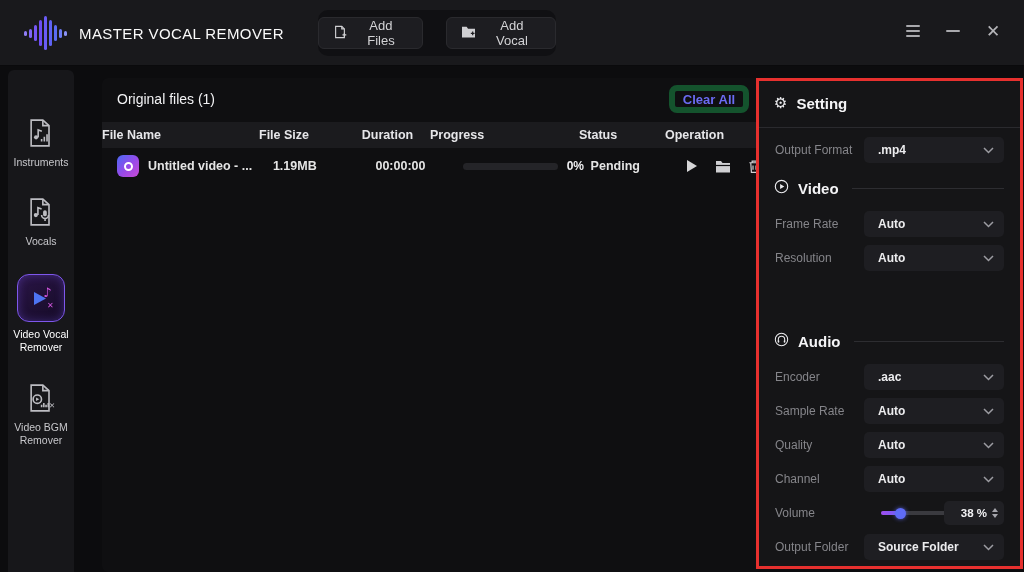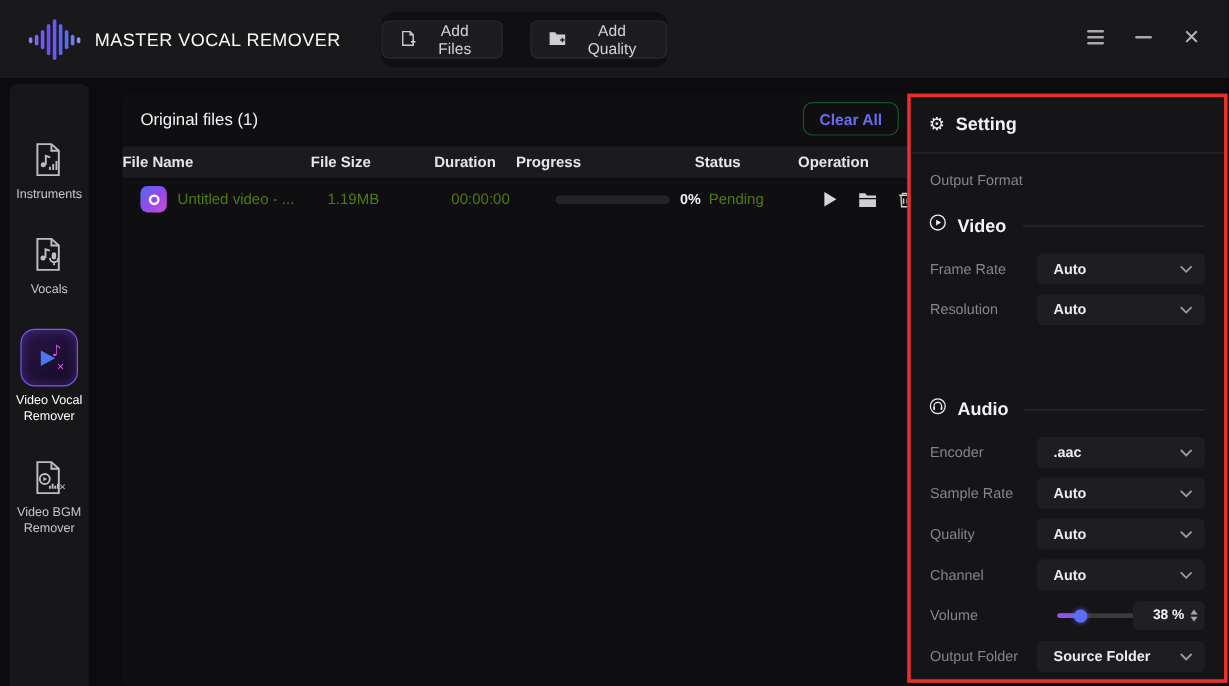--- a/index.html
+++ b/index.html
@@ -51,34 +51,34 @@
   .tile { width:48px; height:48px; border-radius:12px; border:1.5px solid #7e57ec;
     background:linear-gradient(145deg,#2a1546,#150b26);
     display:flex; align-items:center; justify-content:center;
     box-shadow:0 0 10px rgba(124,92,246,.35) inset; }
 
   
   .main { position:absolute; left:102px; top:78px; width:660px; height:494px;
     background:#0f0f11; border-radius:6px; }
   .main-title { position:absolute; left:15px; top:13px; font-size:14px; color:#f2f2f4; }
   .clear-all { position:absolute; right:13px; top:7px; width:80px; height:28px;
-    background:transparent; border:1px solid #14532d; border-radius:8px;
+    background:transparent; border:6px solid #14532d; border-radius:8px;
     color:#6b6bf2; font-size:13px; font-weight:bold; cursor:pointer; font-family:inherit; }
   .thead { position:absolute; left:0; top:44px; width:660px; height:26px;
     background:#1b1b1e; display:flex; align-items:center; }
   .thead span { font-size:12.5px; font-weight:bold; color:#e6e6e9; }
   .c1{width:157px;} .c2{width:86px;} .c3{width:85px;text-align:center;} .c4{width:149px;} .c5{width:86px;} .c6{flex:1;}
   .trow { position:absolute; left:0; top:70px; width:660px; height:36px;
     display:flex; align-items:center; padding-left:15px; }
   .fname-cell { display:flex; align-items:center; gap:9px; }
   .vfile-icon { width:22px; height:22px; border-radius:6px; flex:none;
     background:linear-gradient(135deg,#4a6af5,#9a49e8 55%,#c94bd4);
     display:flex; align-items:center; justify-content:center; }
   .vfile-icon i { display:block; width:9px; height:9px; border:2px solid #fff; border-radius:50%; }
-  .cell-text { font-size:12.5px; font-weight:normal; color:#4d7c0f; white-space:nowrap;
+  .cell-text { font-size:12.5px; font-weight:bold; color:#e5e5e5; white-space:nowrap;
     overflow:hidden; text-overflow:ellipsis; max-width:120px; }
   .pcell { display:flex; align-items:center; }
   .pbar { width:95px; height:7px; background:#242428; border-radius:4px; margin-left:20px;
     overflow:hidden; }
   .pbar-fill { height:100%; width:0; background:#7c5cf6; border-radius:4px; }
   .plabel { margin-left:9px; font-size:12px; font-weight:bold; color:#f0f0f2; }
   .ops { display:flex; align-items:center; gap:15px; padding-left:8px; }
   .op-icon { width:16px; height:16px; display:flex; align-items:center; justify-content:center;
     cursor:pointer; }
   .play-glyph { width:0; height:0; border-left:10px solid #d6d6d8;
@@ -154,21 +154,21 @@
         </span>
         <span>Add Files</span>
       </button>
       <button class="tb-btn">
         <span>
           <svg width="15" height="13" viewBox="0 0 16 14">
             <path d="M1 2h5l1.5 2H15v9.5H1z" fill="#cfcfd2"></path>
             <path d="M10.5 9h4M12.5 7v4" stroke="#1d1d21" stroke-width="1.3"></path>
           </svg>
         </span>
-        <span>Add Quality</span>
+        <span>Add Vocal</span>
       </button>
     </div>
 
     <div class="winctl">
       <span class="win-icon">
         <span class="menu-glyph">
             <i></i>
             <i></i>
             <i></i>
           </span>
@@ -286,20 +286,28 @@
   <aside class="settings">
 
     <div class="sec-header" style="top:11px;">
       <span class="gear-glyph">⚙</span>
       <span class="sec-title">Setting</span>
     </div>
     <div class="full-divider"></div>
 
     <div class="srow" style="top:56px;">
       <span class="srow-label">Output Format</span>
+      <span class="dropdown">
+        <span class="dd-value">.mp4</span>
+        <span class="dd-chevron">
+          <svg width="11" height="7" viewBox="0 0 11 7">
+              <path d="M1 1l4.5 4.5L10 1" stroke="#9c9ca2" stroke-width="1.5" fill="none"></path>
+            </svg>
+        </span>
+      </span>
     </div>
 
     <div class="sec-header" style="top:96px;">
       <span>
         <svg width="15" height="15" viewBox="0 0 16 16" fill="none">
           <circle cx="8" cy="8" r="6.6" stroke="#ededf0" stroke-width="1.2"></circle>
           <path d="M6.5 5.4L11 8l-4.5 2.6z" fill="#ededf0"></path>
         </svg>
       </span>
       <span class="sec-title">Video</span>

